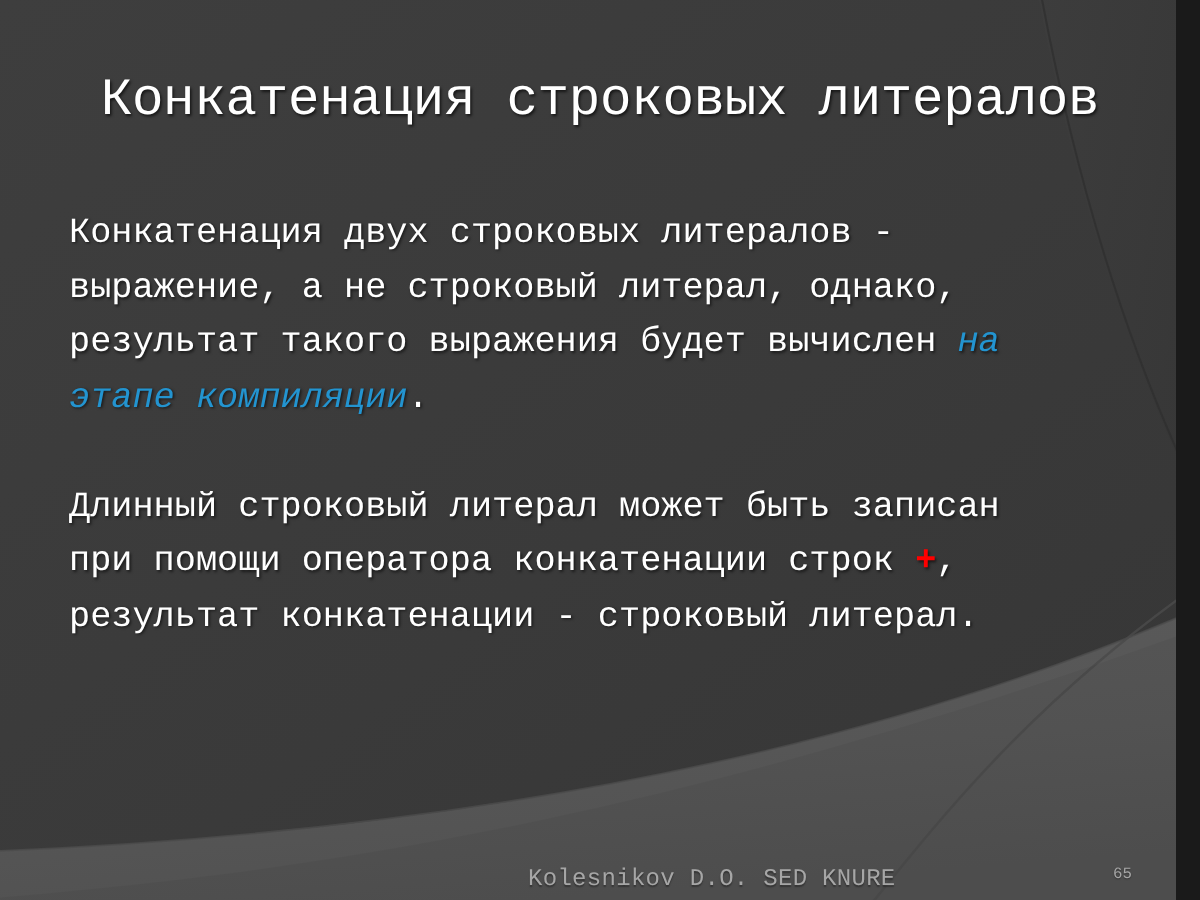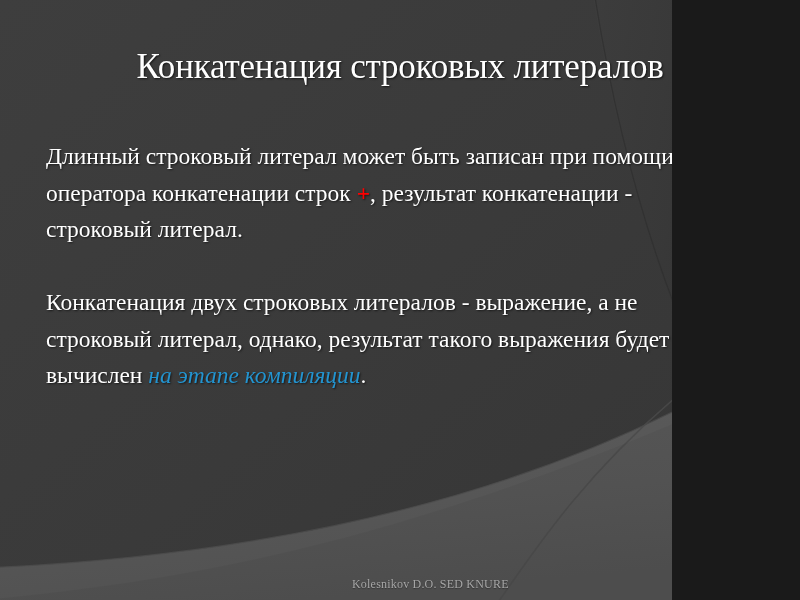--- a/index.html
+++ b/index.html
@@ -3,25 +3,25 @@
 <meta charset="utf-8">
 <title>Слайд</title>
 <style>
   html, body {
     margin: 0;
     padding: 0;
     background: #1a1a1a;
   }
   #slide {
     position: relative;
-    width: 672px;
+    width: 784px;
     height: 600px;
     overflow: hidden;
     background: #3b3b3b;
-    font-family: Liberation Serif, serif;
+    font-family: Liberation Mono, monospace;
     -webkit-font-smoothing: antialiased;
   }
 
   
   #bg-layers {
     position: absolute;
     inset: 0;
     width: 100%;
     height: 100%;
   }
@@ -67,21 +67,21 @@
     color: #2394d0;
     font-style: italic;
   }
 
   
   #footer-note {
     position: absolute;
     left: 352px;
     top: 577px;
     color: #a6a6a6;
-    font-size: 12px;
+    font-size: 16px;
     letter-spacing: 0.2px;
     text-shadow: 0 1px 1px rgba(0,0,0,0.35);
   }
   #slide-number {
     position: absolute;
     left: 742px;
     top: 577px;
     width: 30px;
     color: #a6a6a6;
     font-size: 10.5px;
@@ -121,23 +121,23 @@
 
     <path d="M 585 612 C 640 545, 700 470, 812 392" fill="none" stroke="#4a4a4a" stroke-width="1.6" opacity="0.85"></path>
 
     <path d="M -20 600 C 160 585, 420 560, 812 420 L 812 612 L -20 612 Z" fill="#000000" opacity="0.04"></path>
   </svg>
 
   <h1 id="title">Конкатенация строковых литералов</h1>
 
   <div id="body-block">
 
+    <p class="para"><span>Конкатенация двух строковых литералов - выражение, а не строковый литерал, однако, результат такого выражения будет вычислен </span><span class="hl-italic">на этапе компиляции</span><span>.</span></p>
+
     <p class="para"><span>Длинный строковый литерал может быть записан при помощи оператора конкатенации строк </span><span class="op-plus">+</span><span>, результат конкатенации - строковый литерал.</span></p>
-
-    <p class="para"><span>Конкатенация двух строковых литералов - выражение, а не строковый литерал, однако, результат такого выражения будет вычислен </span><span class="hl-italic">на этапе компиляции</span><span>.</span></p>
 
   </div>
 
   <div id="footer-note">Kolesnikov D.O. SED KNURE</div>
 
   <div id="slide-number">65</div>
 
 </div>
 
 </body></html>

